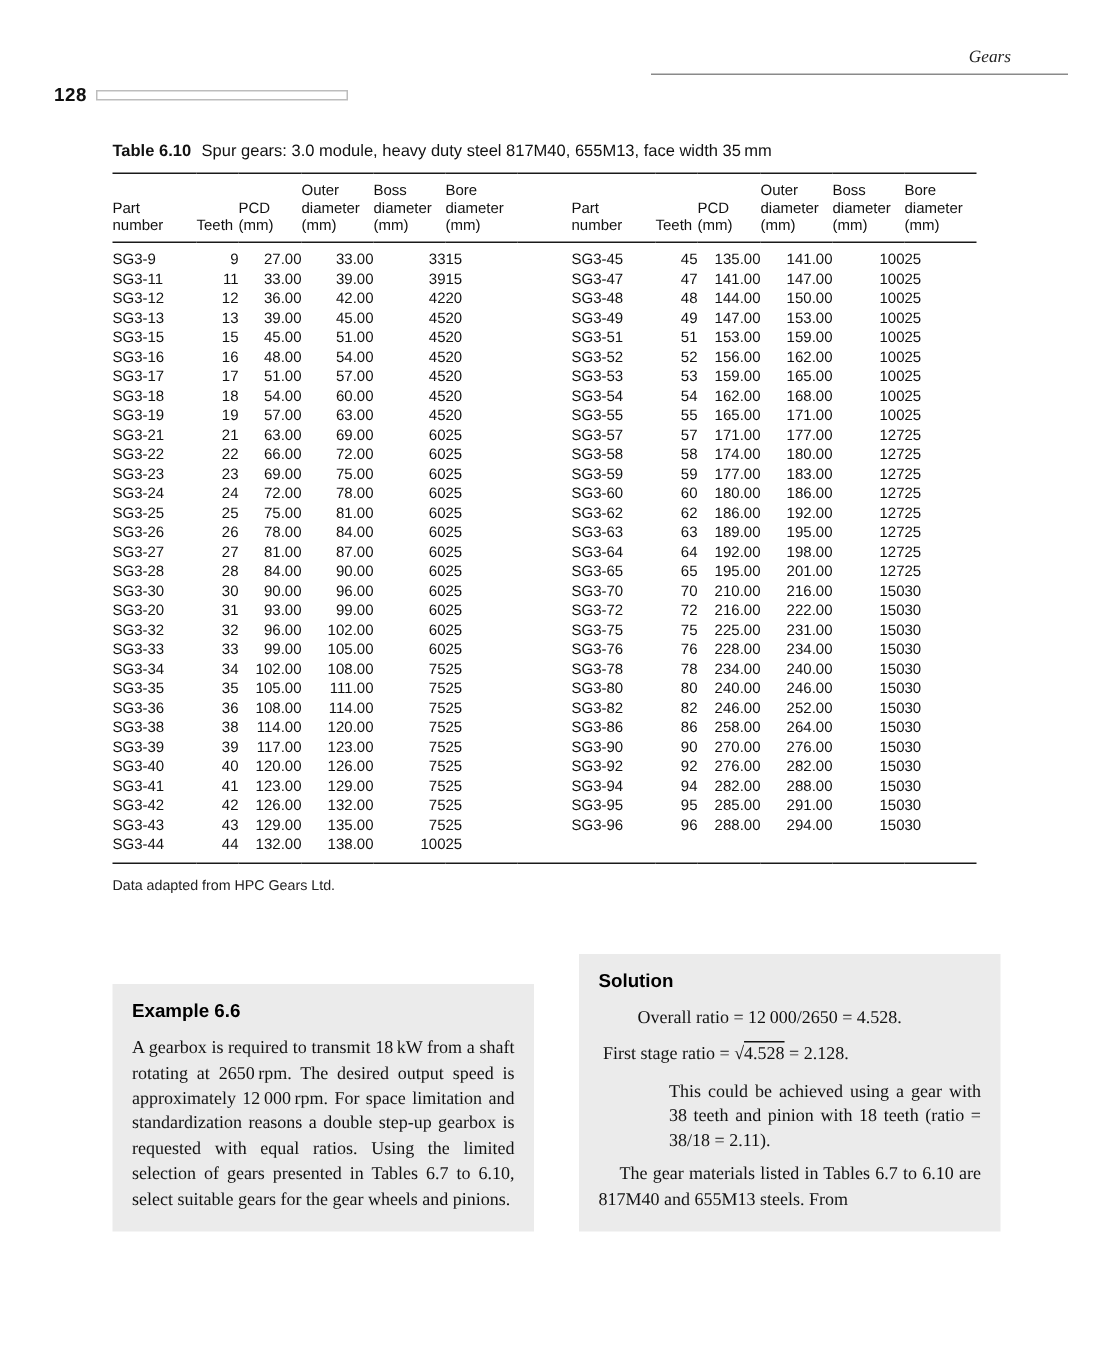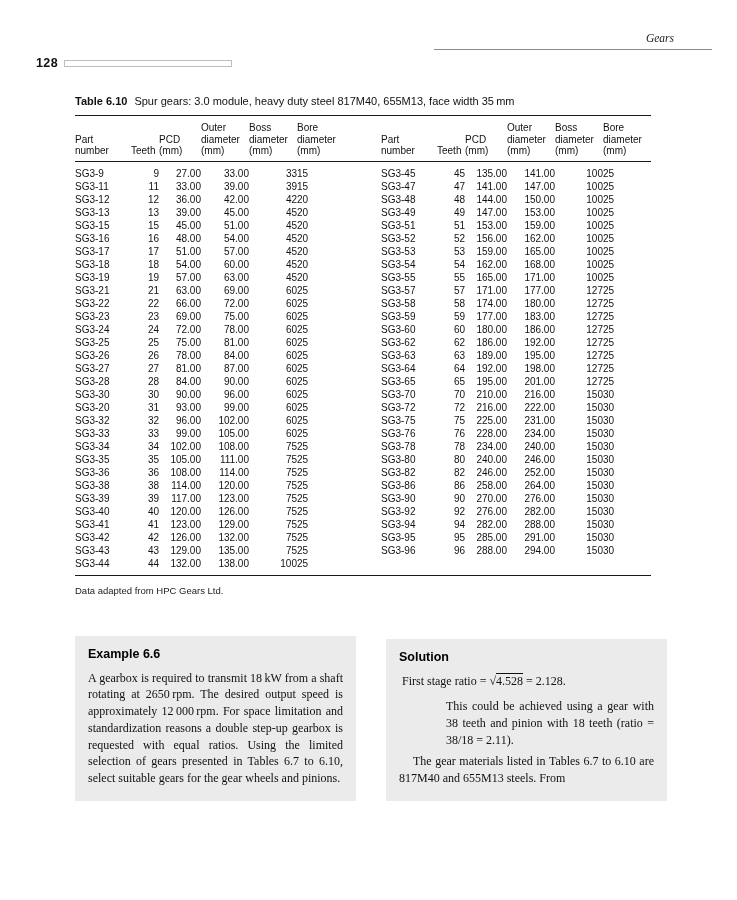--- a/index.html
+++ b/index.html
@@ -573,20 +573,21 @@
 
     <div class="boxes">
 
       <div class="box">
         <div class="box-title">Example 6.6</div>
         <p class="just">A gearbox is required to transmit 18 kW from a shaft rotating at 2650 rpm. The desired output speed is approximately 12 000 rpm. For space limitation and standardization reasons a double step-up gearbox is requested with equal ratios. Using the limited selection of gears presented in Tables 6.7 to 6.10, select suitable gears for the gear wheels and pinions.</p>
       </div>
 
       <div class="box">
         <div class="box-title">Solution</div>
+        <div class="eq eq1">Overall ratio = 12 000/2650 = 4.528.</div>
         <div class="eq eq2"><span>First stage ratio = √</span><span class="radicand">4.528</span><span> = 2.128.</span></div>
         <p class="just mb6">This could be achieved using a gear with 38 teeth and pinion with 18 teeth (ratio = 38/18 = 2.11).</p>
         <p class="just indent">The gear materials listed in Tables 6.7 to 6.10 are 817M40 and 655M13 steels. From</p>
       </div>
 
     </div>
 
   </div>
 </div>
 

